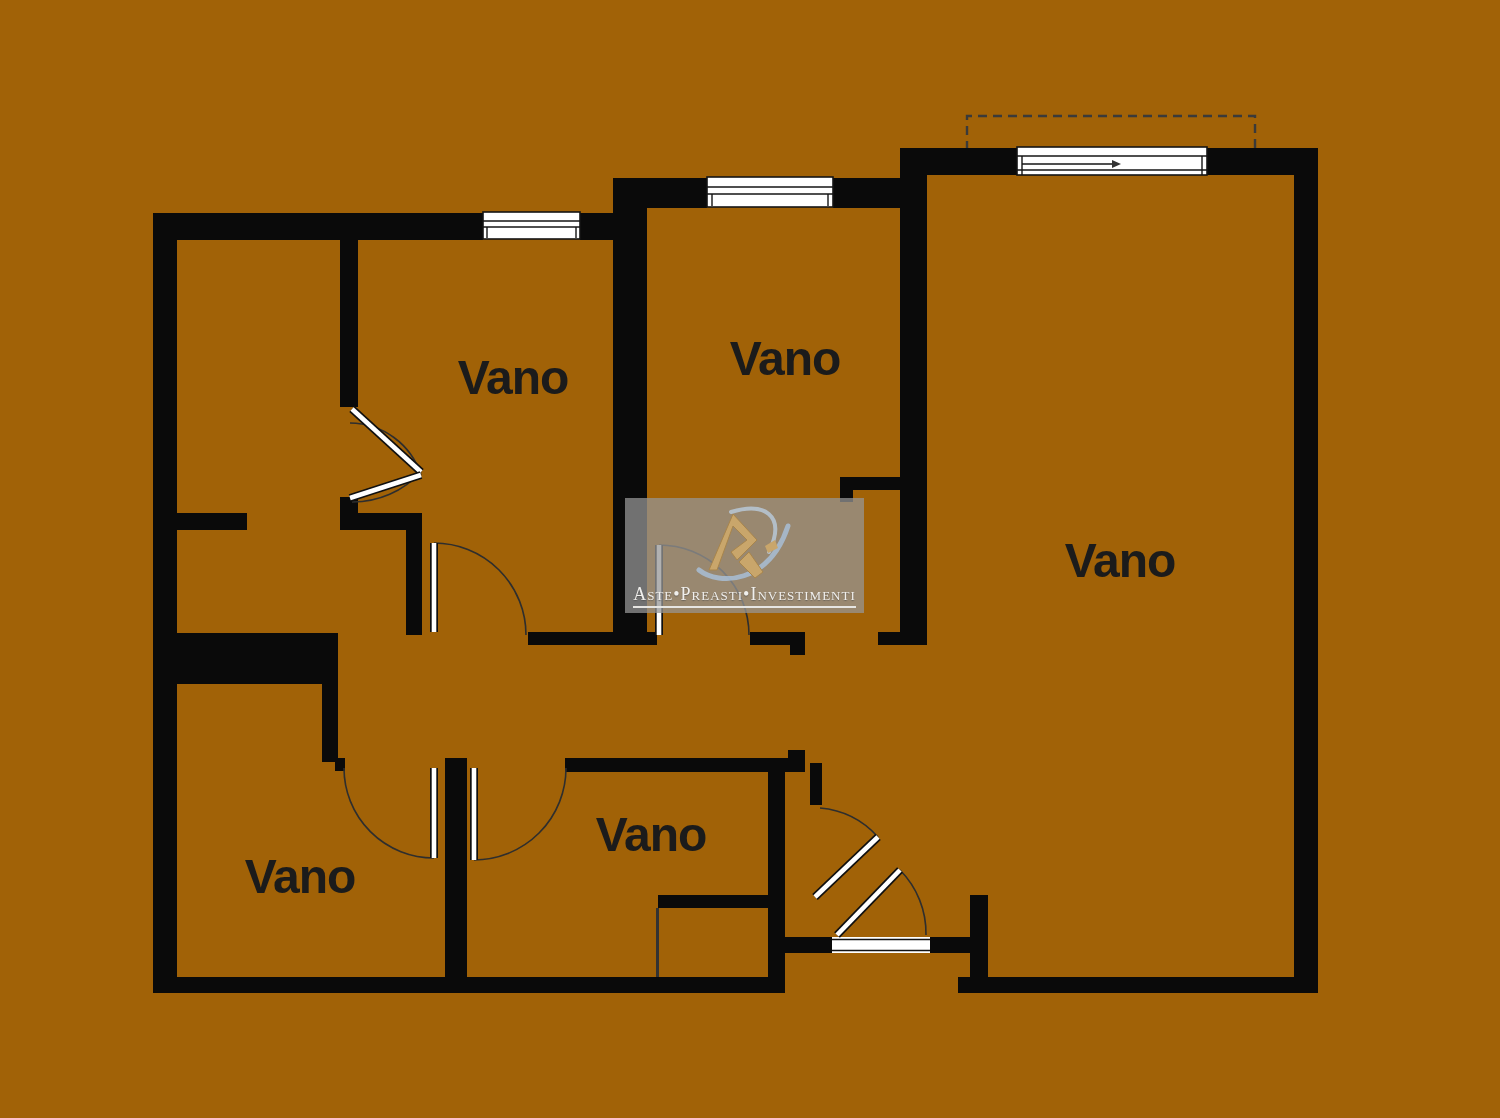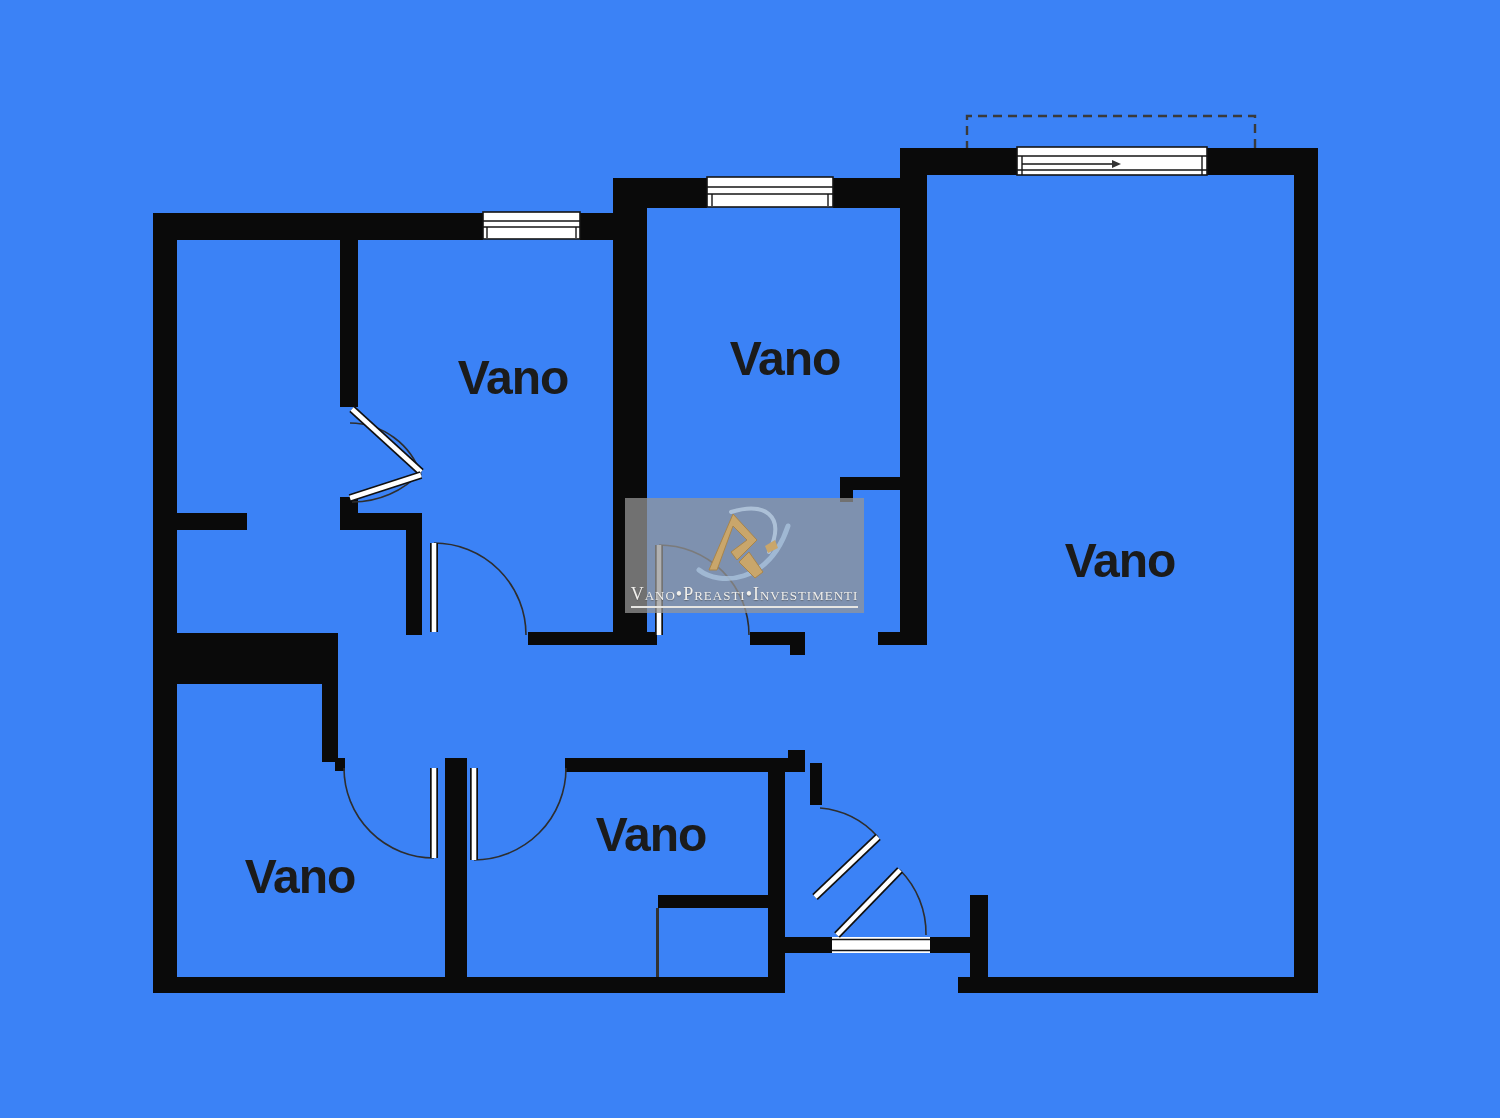--- a/index.html
+++ b/index.html
@@ -1,16 +1,16 @@
 <!DOCTYPE html>
 <html><head>
 <meta charset="utf-8">
 <style>
   html,body{margin:0;padding:0;background:#ffffff;}
-  #stage{position:relative;width:1500px;height:1118px;background:#3b82f6;overflow:hidden;
+  #stage{position:relative;width:1500px;height:1118px;background:#a16207;overflow:hidden;
          font-family:"Liberation Sans",sans-serif;}
   #plan-svg{position:absolute;left:0;top:0;}
   .wall{fill:#0a0a0a;stroke:none;}
   .thinline{fill:#333333;}
   .arc{fill:none;stroke:#2e2e2e;stroke-width:1.6;}
   .leaf-outer{stroke:#101010;stroke-width:8;stroke-linecap:butt;}
   .leaf-inner{stroke:#ffffff;stroke-width:4.6;stroke-linecap:butt;}
   .win-box{fill:#ffffff;stroke:#141414;stroke-width:1.6;}
   .win-line{stroke:#141414;stroke-width:1.4;}
   .balcony{fill:none;stroke:#3a3a3a;stroke-width:2.4;stroke-dasharray:9 6;}
@@ -152,16 +152,16 @@
   <div id="watermark">
     <div class="logo-wrap">
       <svg width="120" height="84" viewBox="0 0 120 84">
         <path d="M14,70 C34,86 84,84 103,26" fill="none" stroke="#a9c2dc" stroke-width="5" stroke-linecap="round" opacity="0.8"></path>
         <path d="M46,12 C78,2 102,14 84,52" fill="none" stroke="#bcd0e4" stroke-width="4" stroke-linecap="round" opacity="0.75"></path>
         <path d="M24,70 L48,14 L72,40 L52,60 L46,52 L62,40 L48,26 L32,70 Z" fill="#c9a66b" stroke="#a8854c" stroke-width="1"></path>
         <path d="M54,62 L64,52 L78,72 L70,78 Z" fill="#c9a66b" stroke="#a8854c" stroke-width="1"></path>
         <path d="M80,46 L90,40 L93,48 L83,53 Z" fill="#c9a66b"></path>
       </svg>
     </div>
-    <div class="caption">Vano•Preasti•Investimenti</div>
+    <div class="caption">Aste•Preasti•Investimenti</div>
   </div>
 
 </div>
 
 </body></html>

